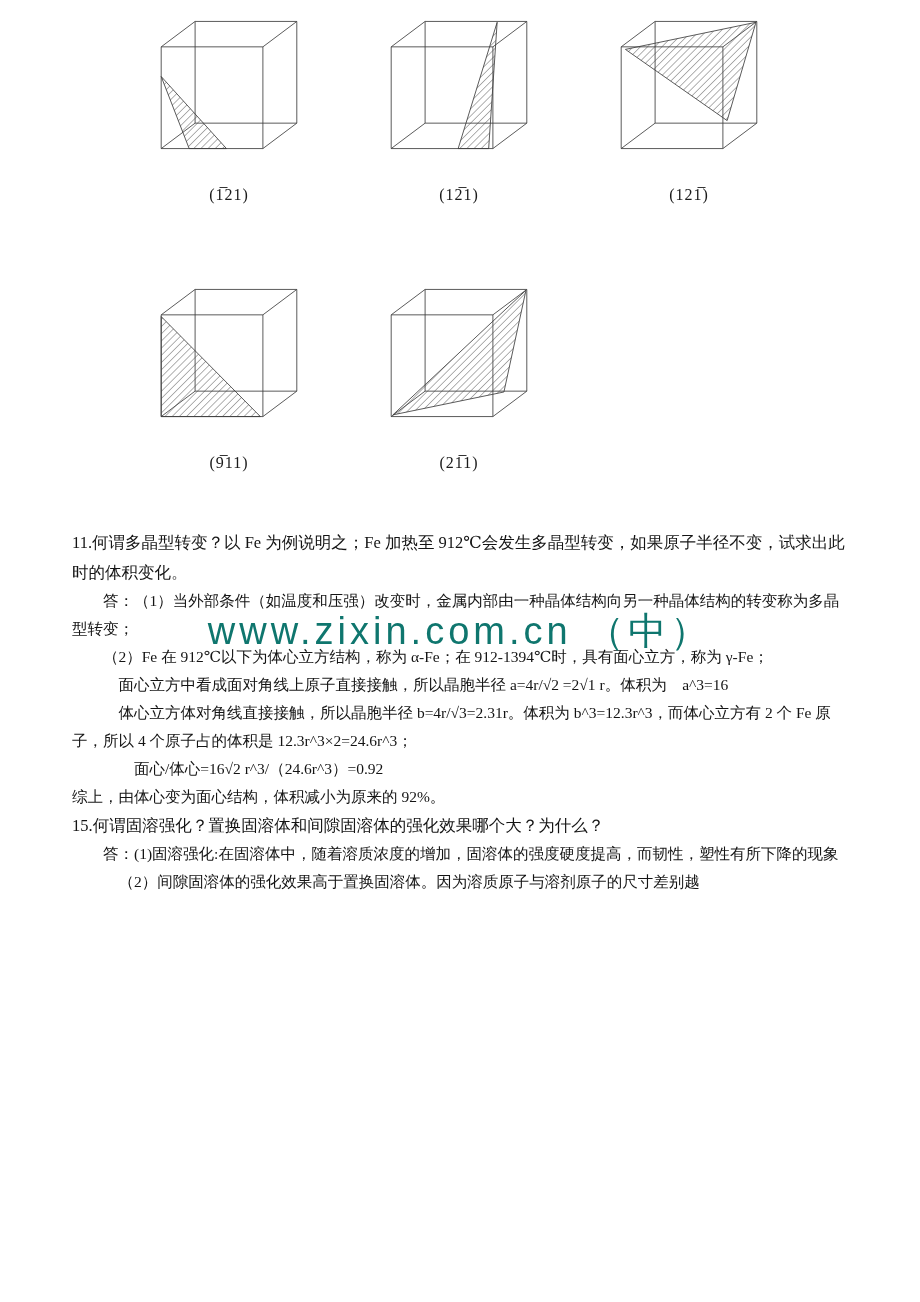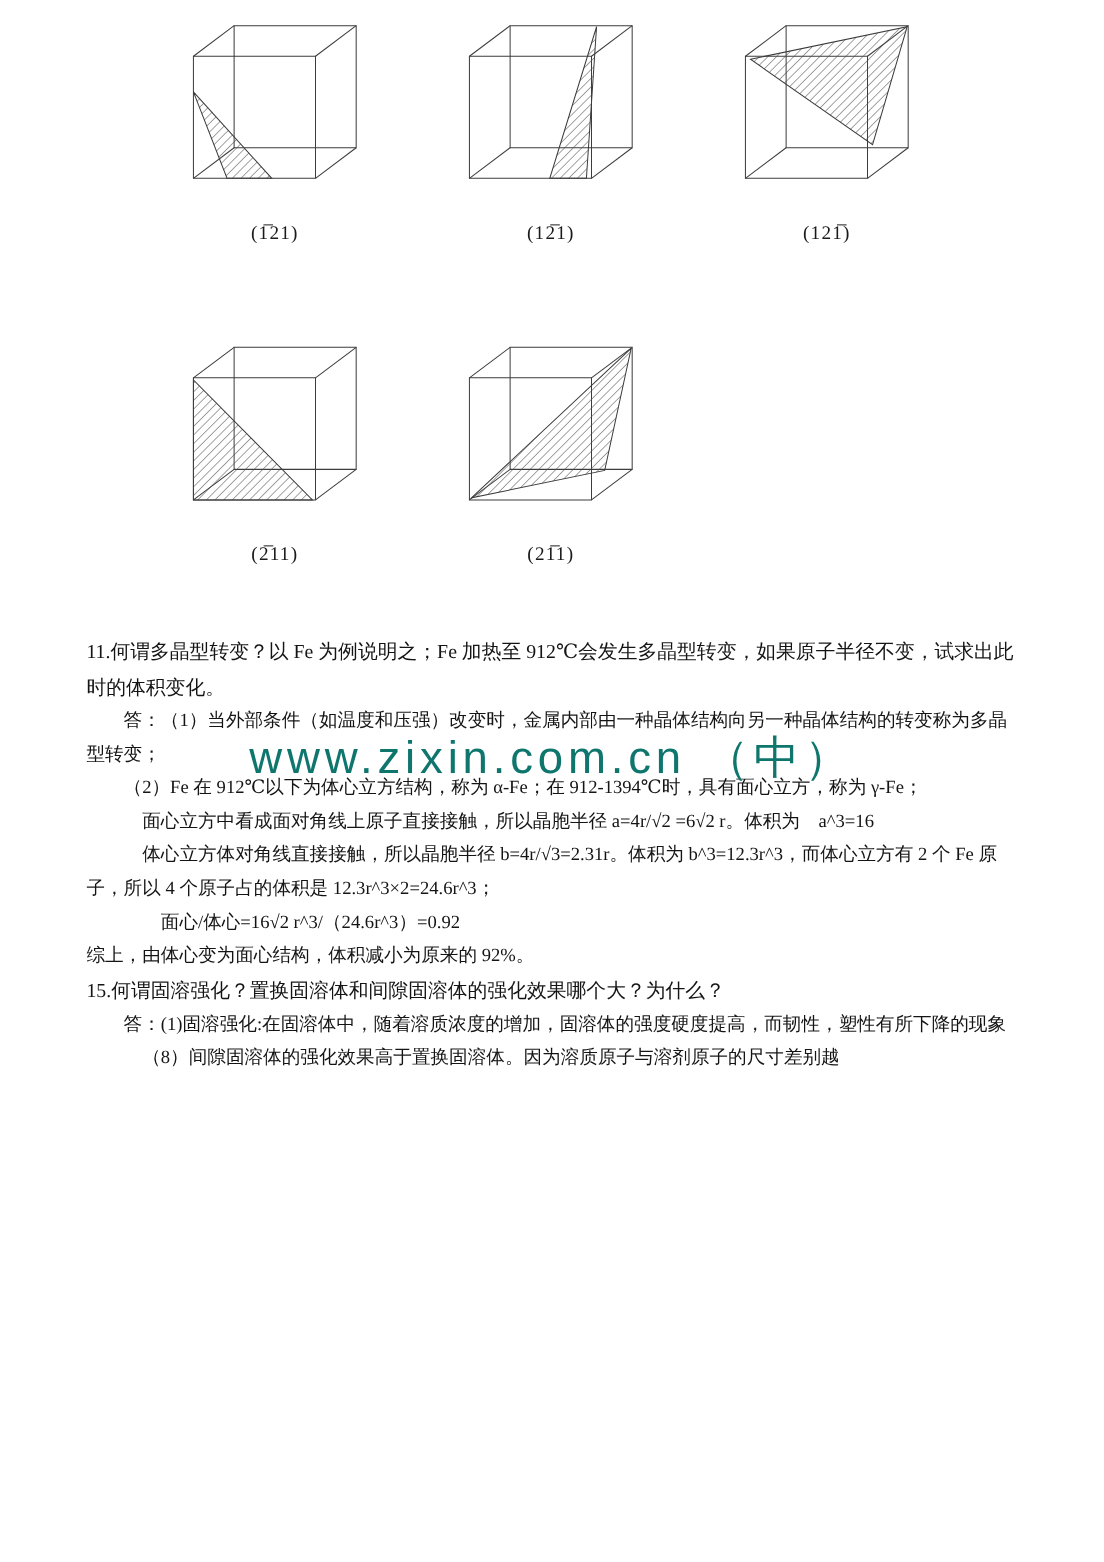--- a/index.html
+++ b/index.html
@@ -130,21 +130,21 @@
         <g stroke="#3c3c3c" stroke-width="1" fill="none">
           <polygon points="25,55 145,55 145,175 25,175"></polygon>
           <polygon points="65,25 185,25 185,145 65,145"></polygon>
           <line x1="25" y1="55" x2="65" y2="25"></line>
           <line x1="145" y1="55" x2="185" y2="25"></line>
           <line x1="25" y1="175" x2="65" y2="145"></line>
           <line x1="145" y1="175" x2="185" y2="145"></line>
         </g>
         <polygon points="25,57 25,175 142,175" fill="url(#hatch4)" stroke="#3c3c3c" stroke-width="1"></polygon>
       </svg>
-      <figcaption>(2̅11)</figcaption>
+      <figcaption>(9̅11)</figcaption>
     </figure>
 
     <figure>
       <svg viewBox="0 0 210 200">
         <defs>
           <pattern id="hatch5" patternUnits="userSpaceOnUse" width="6" height="6" patternTransform="rotate(45)">
             <line x1="0" y1="0" x2="0" y2="6" stroke="#4a4a4a" stroke-width="1"></line>
           </pattern>
         </defs>
         <g stroke="#3c3c3c" stroke-width="1" fill="none">
@@ -162,22 +162,22 @@
 
 
   </div>
 
   <div class="watermark">www.zixin.com.cn （中）</div>
 
   <section class="textblock">
     <p class="qtitle">11.何谓多晶型转变？以 Fe 为例说明之；Fe 加热至 912℃会发生多晶型转变，如果原子半径不变，试求出此时的体积变化。</p>
     <p class="ind2">答：（1）当外部条件（如温度和压强）改变时，金属内部由一种晶体结构向另一种晶体结构的转变称为多晶型转变；</p>
     <p class="ind2">（2）Fe 在 912℃以下为体心立方结构，称为 α-Fe；在 912-1394℃时，具有面心立方，称为 γ-Fe；</p>
-    <p class="ind3 mt14">面心立方中看成面对角线上原子直接接触，所以晶胞半径 a=4r/√2 =6√2 r。体积为　a^3=16</p>
+    <p class="ind3 mt14">面心立方中看成面对角线上原子直接接触，所以晶胞半径 a=4r/√2 =2√1 r。体积为　a^3=16</p>
     <p class="ind3 mt18">体心立方体对角线直接接触，所以晶胞半径 b=4r/√3=2.31r。体积为 b^3=12.3r^3，而体心立方有 2 个 Fe 原子，所以 4 个原子占的体积是 12.3r^3×2=24.6r^3；</p>
     <p class="ind4 mt14">面心/体心=16√2 r^3/（24.6r^3）=0.92</p>
     <p class="mt8">综上，由体心变为面心结构，体积减小为原来的 92%。</p>
     <p class="qtitle mt8">15.何谓固溶强化？置换固溶体和间隙固溶体的强化效果哪个大？为什么？</p>
     <p class="ind2">答：(1)固溶强化:在固溶体中，随着溶质浓度的增加，固溶体的强度硬度提高，而韧性，塑性有所下降的现象</p>
-    <p class="ind3">（8）间隙固溶体的强化效果高于置换固溶体。因为溶质原子与溶剂原子的尺寸差别越</p>
+    <p class="ind3">（2）间隙固溶体的强化效果高于置换固溶体。因为溶质原子与溶剂原子的尺寸差别越</p>
   </section>
 
 </div>
 
 </body></html>

